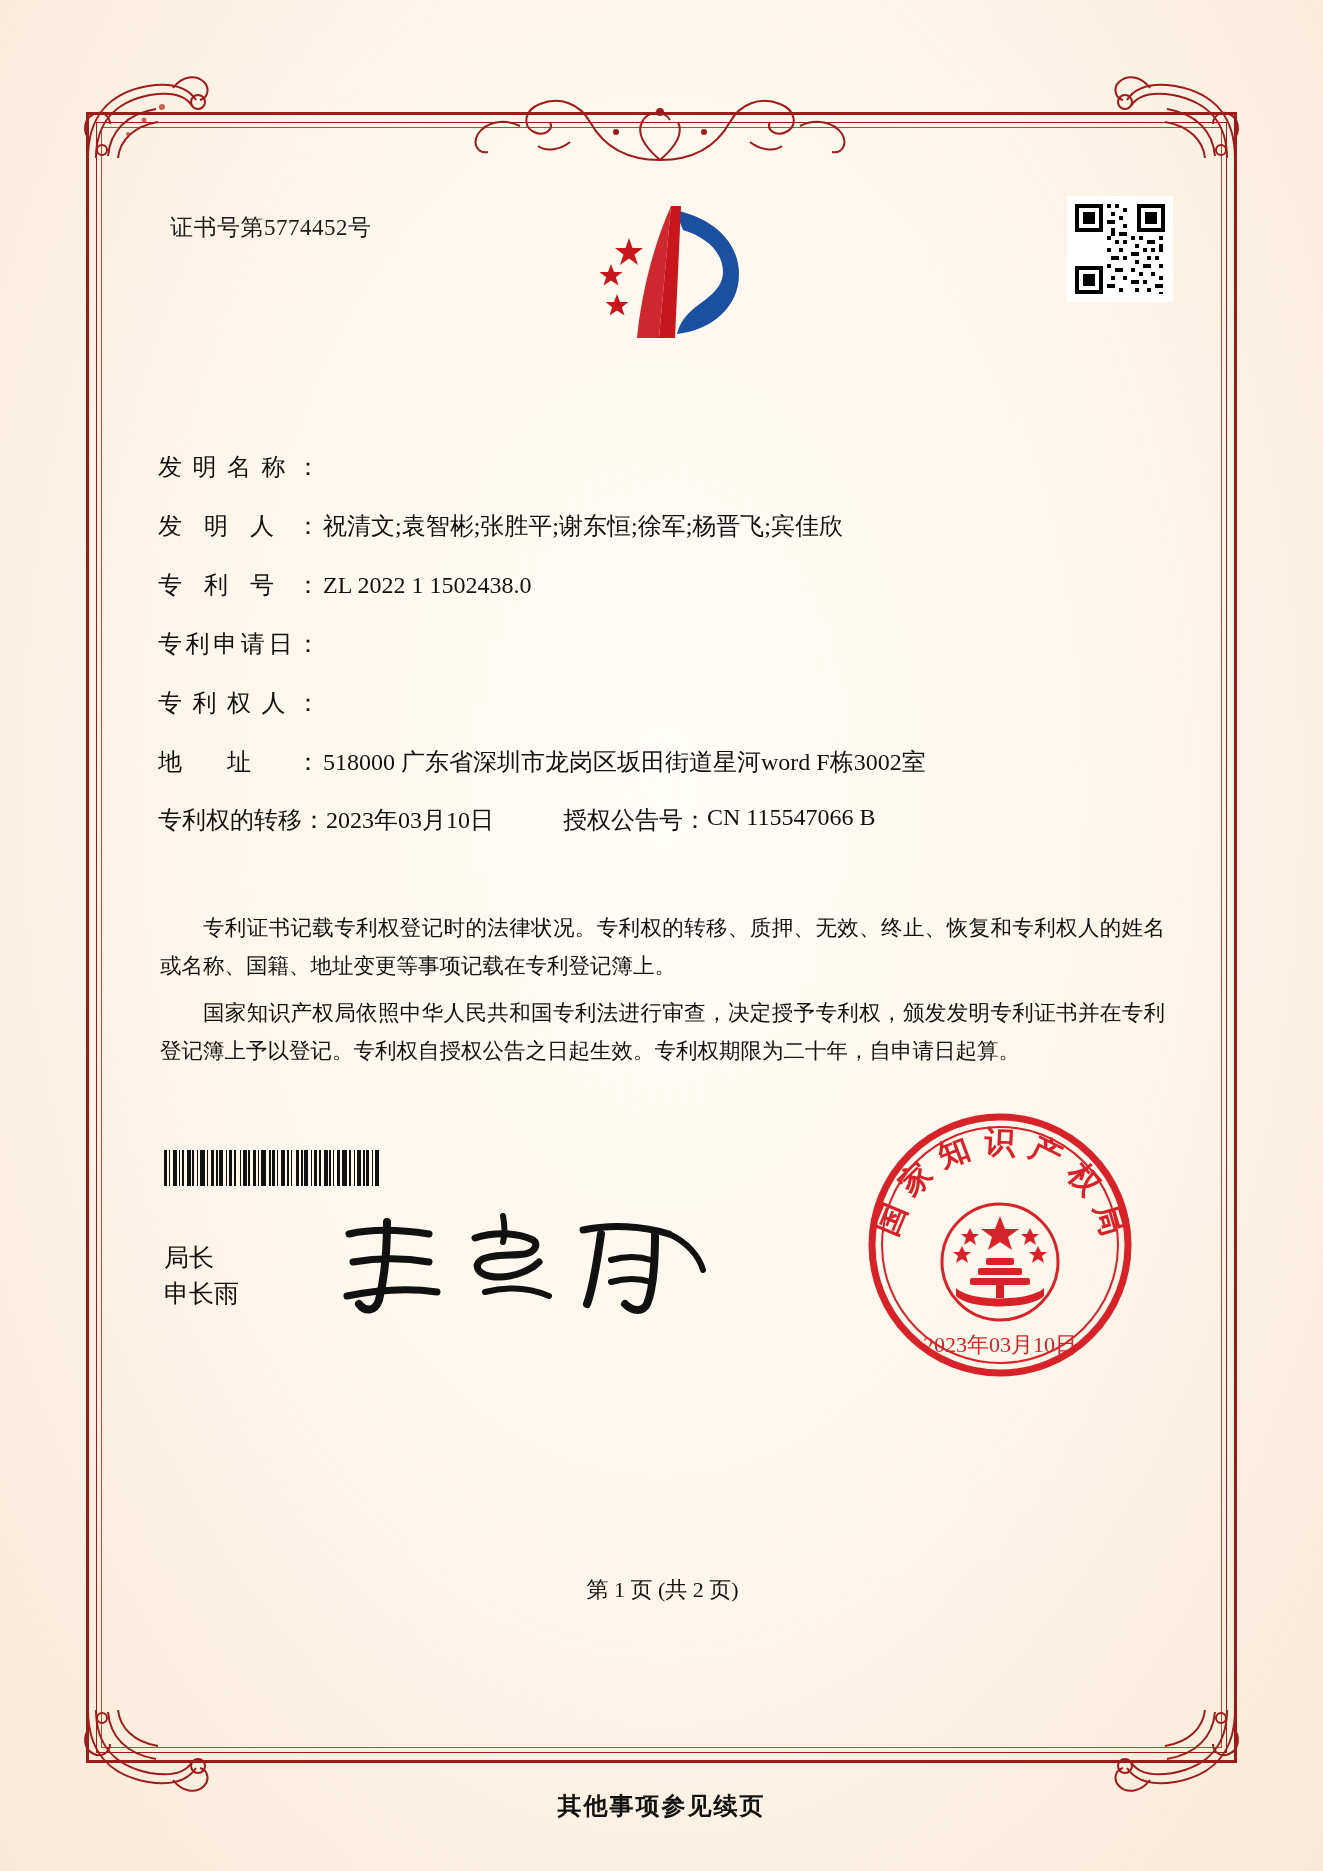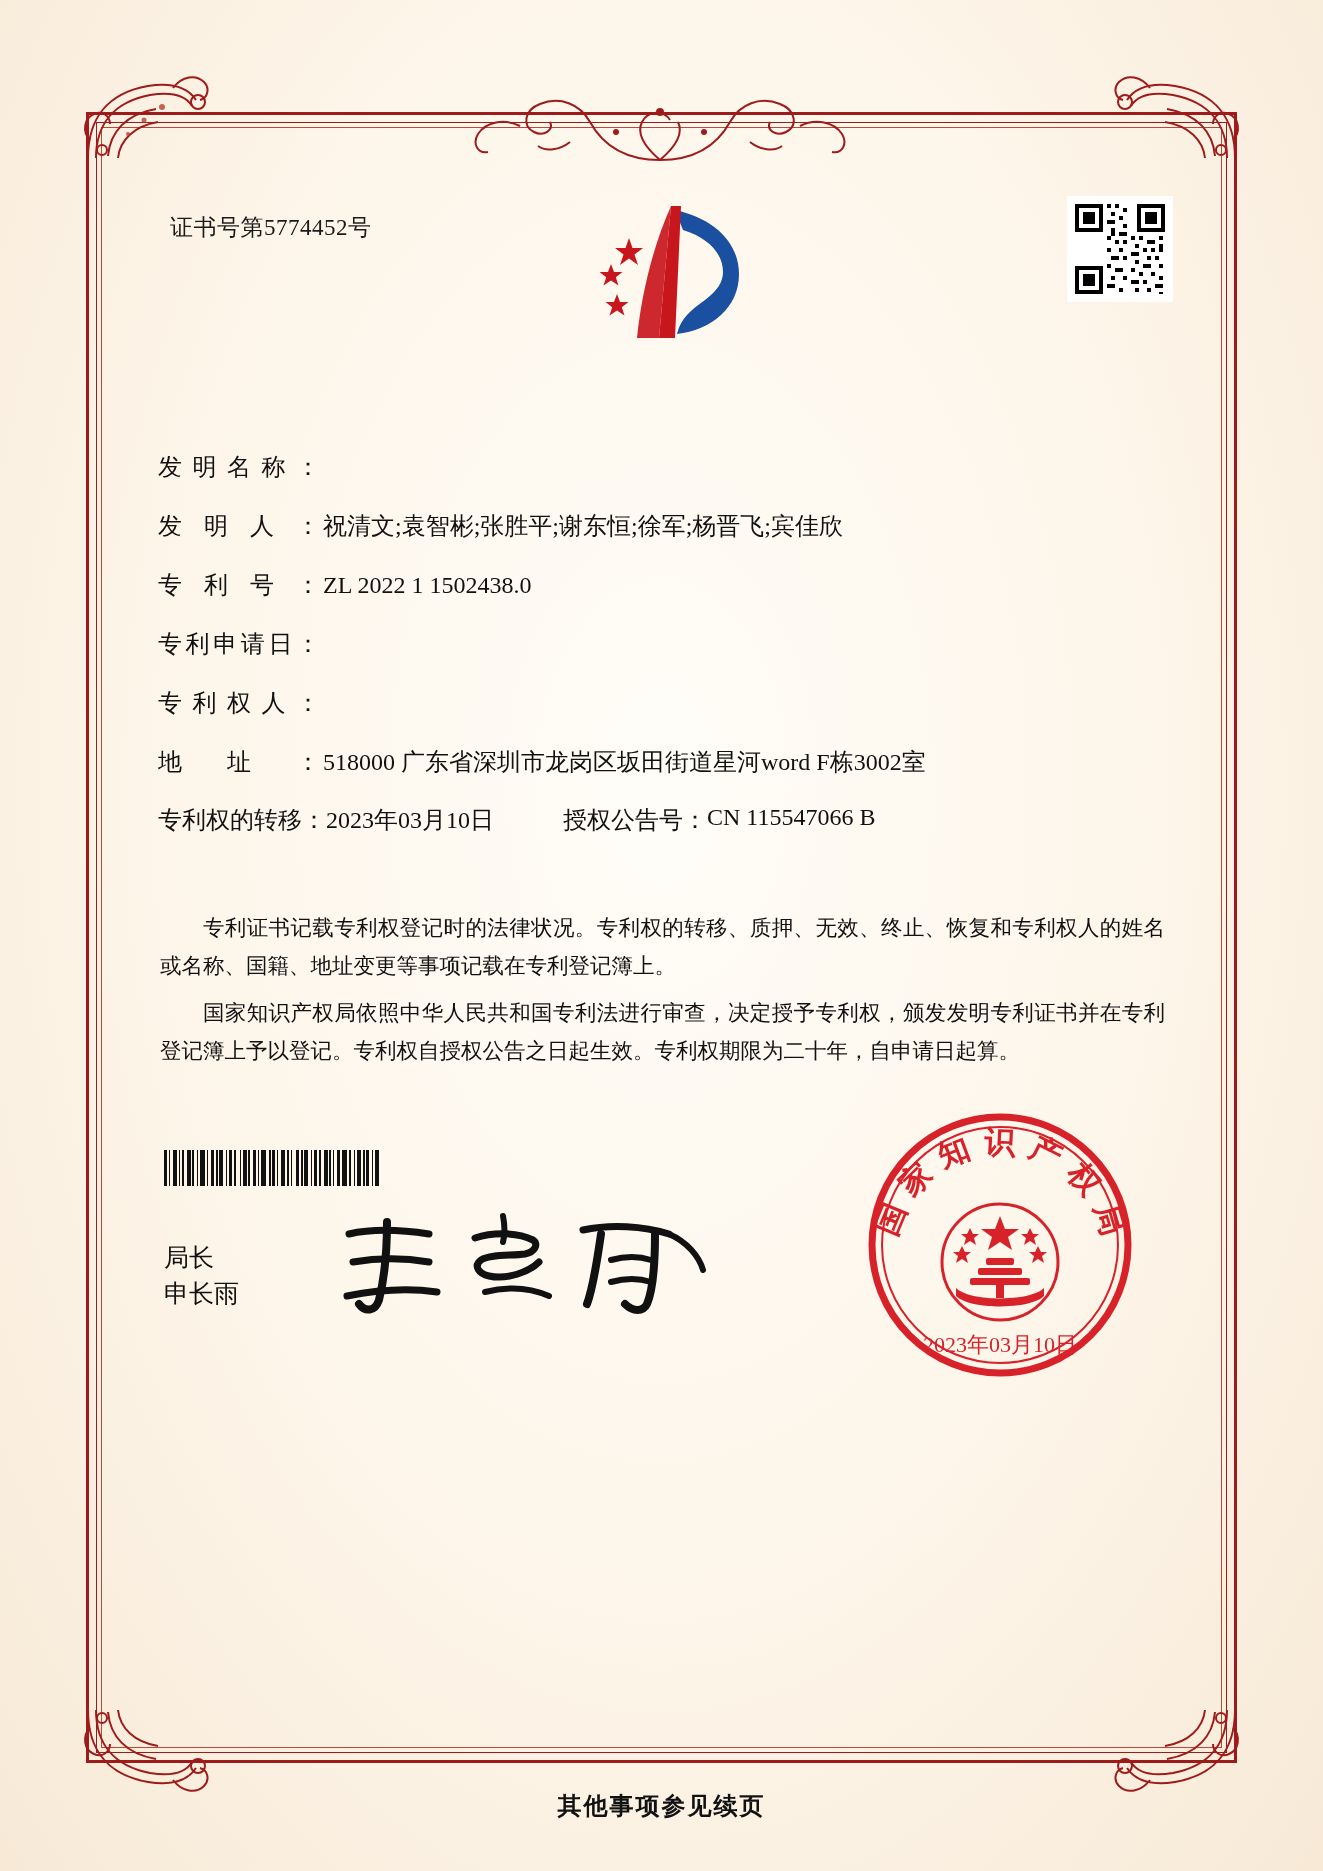--- a/index.html
+++ b/index.html
@@ -690,15 +690,16 @@
           <rect x="-14" y="-4" width="28" height="7" rx="2"></rect>
           <rect x="-4" y="22" width="8" height="14"></rect>
           <path d="M-44 26 C-30 40 30 40 44 26 L44 34 C30 48 -30 48 -44 34 Z"></path>
         </g>
       </g>
 
       <text x="135" y="242" text-anchor="middle" font-family="'Liberation Serif', serif" font-size="22" fill="#d8222a">2023年03月10日</text>
     </svg>
   </div>
 
+  <div class="page-num">第 1 页 (共 2 页)</div>
 </div>
 
 <div class="footer-note">其他事项参见续页</div>
 
 </body></html>

